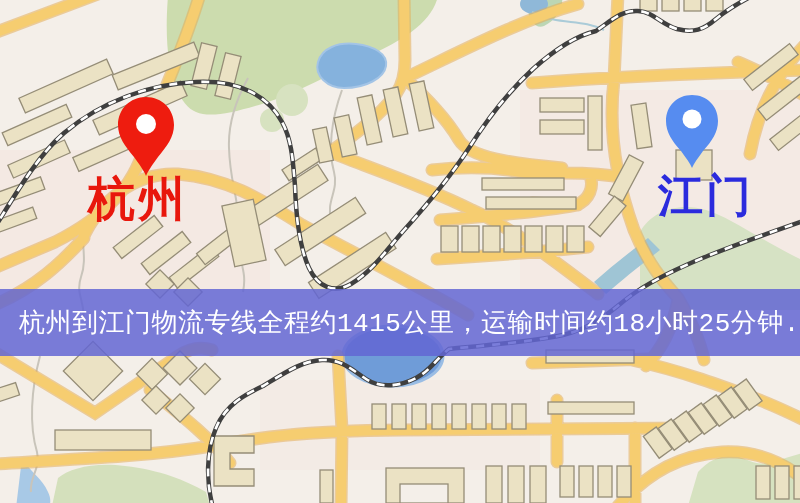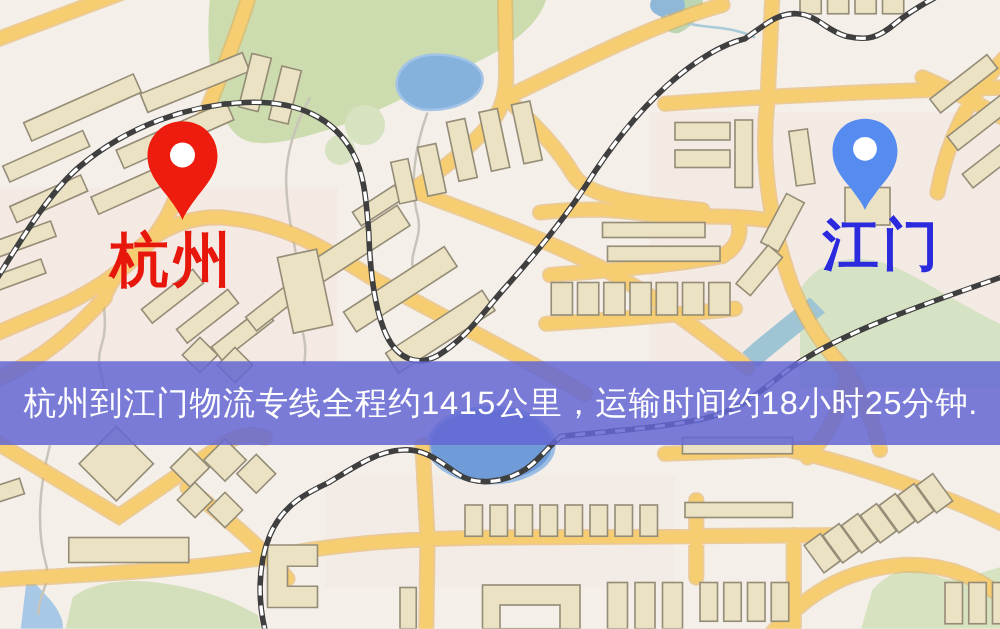--- a/index.html
+++ b/index.html
@@ -6,31 +6,31 @@
   .stage{
     position:relative;width:800px;height:503px;overflow:hidden;
     font-family:"Liberation Serif","DejaVu Serif",serif;
     background:#f4efe9;
   }
   .stage svg{position:absolute;left:0;top:0;display:block;}
   .city-label{
     position:absolute;font-weight:bold;line-height:1;white-space:nowrap;
     letter-spacing:3px;text-shadow:0 0 1px rgba(255,255,255,.4);
   }
-  .city-label.origin{left:88px;top:186px;font-size:47px;color:#e8170c;}
+  .city-label.origin{left:88px;top:176px;font-size:47px;color:#e8170c;}
   .city-label.dest{left:638px;top:174px;font-size:45px;color:#2b2bdd;margin-left:20px;}
   .banner{
     position:absolute;left:0;top:289px;width:800px;height:67px;
     background:rgba(99,102,212,0.85);
     display:flex;align-items:center;
     box-sizing:border-box;padding-left:19px;
   }
   .banner span{
     color:#ffffff;font-size:26px;letter-spacing:.5px;white-space:nowrap;
-    font-family:Liberation Sans, sans-serif;
+    font-family:Liberation Mono, monospace;
   }
 </style>
 </head>
 <body>
 
 <div class="stage">
 
   <svg width="800" height="503" viewBox="0 0 800 503">
 
     <rect x="0" y="0" width="800" height="503" fill="#f4efe9"></rect>

